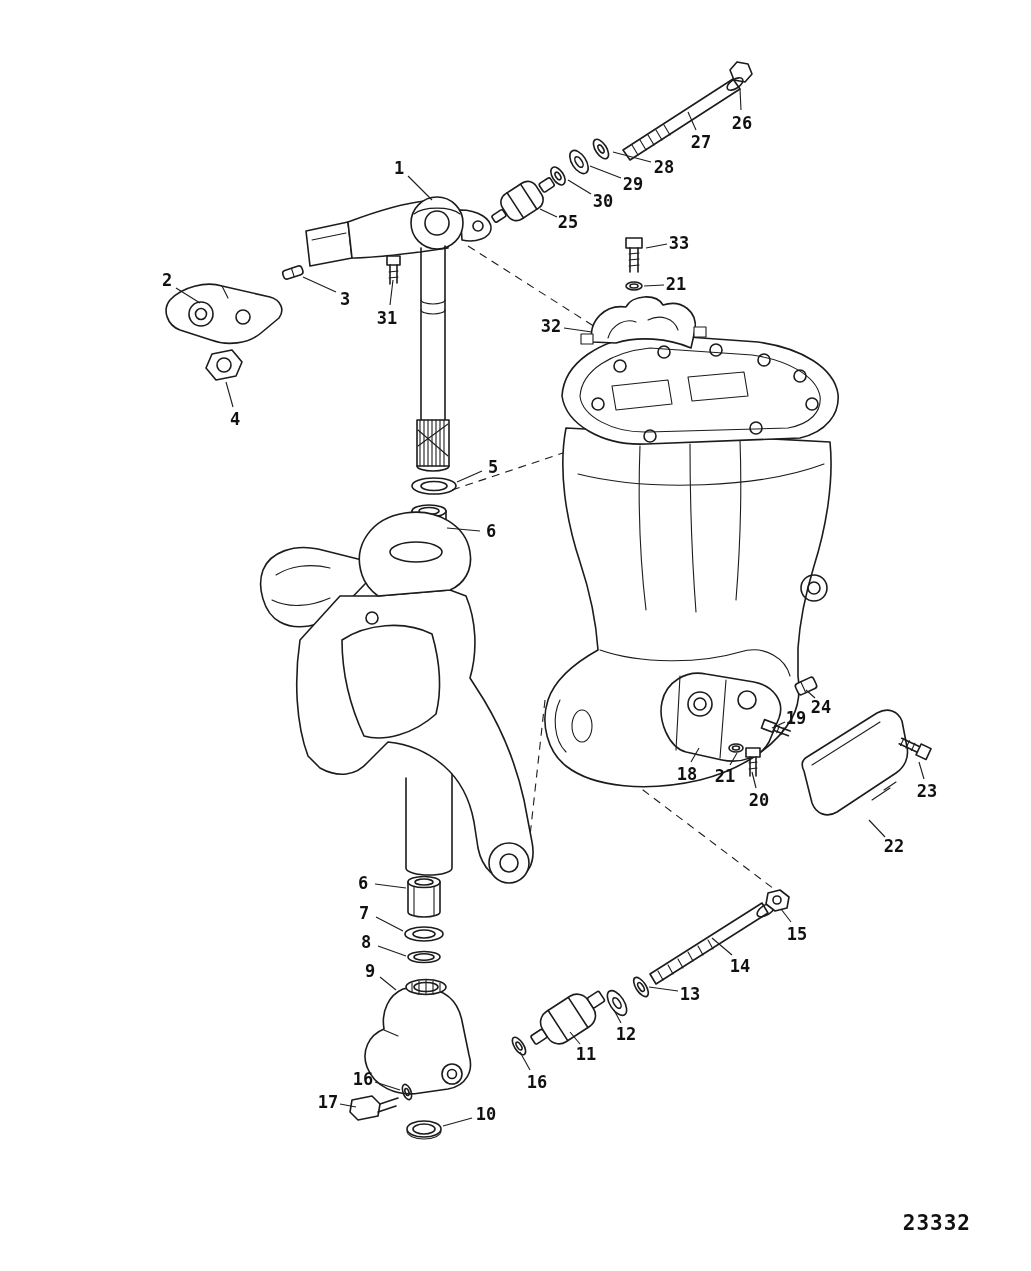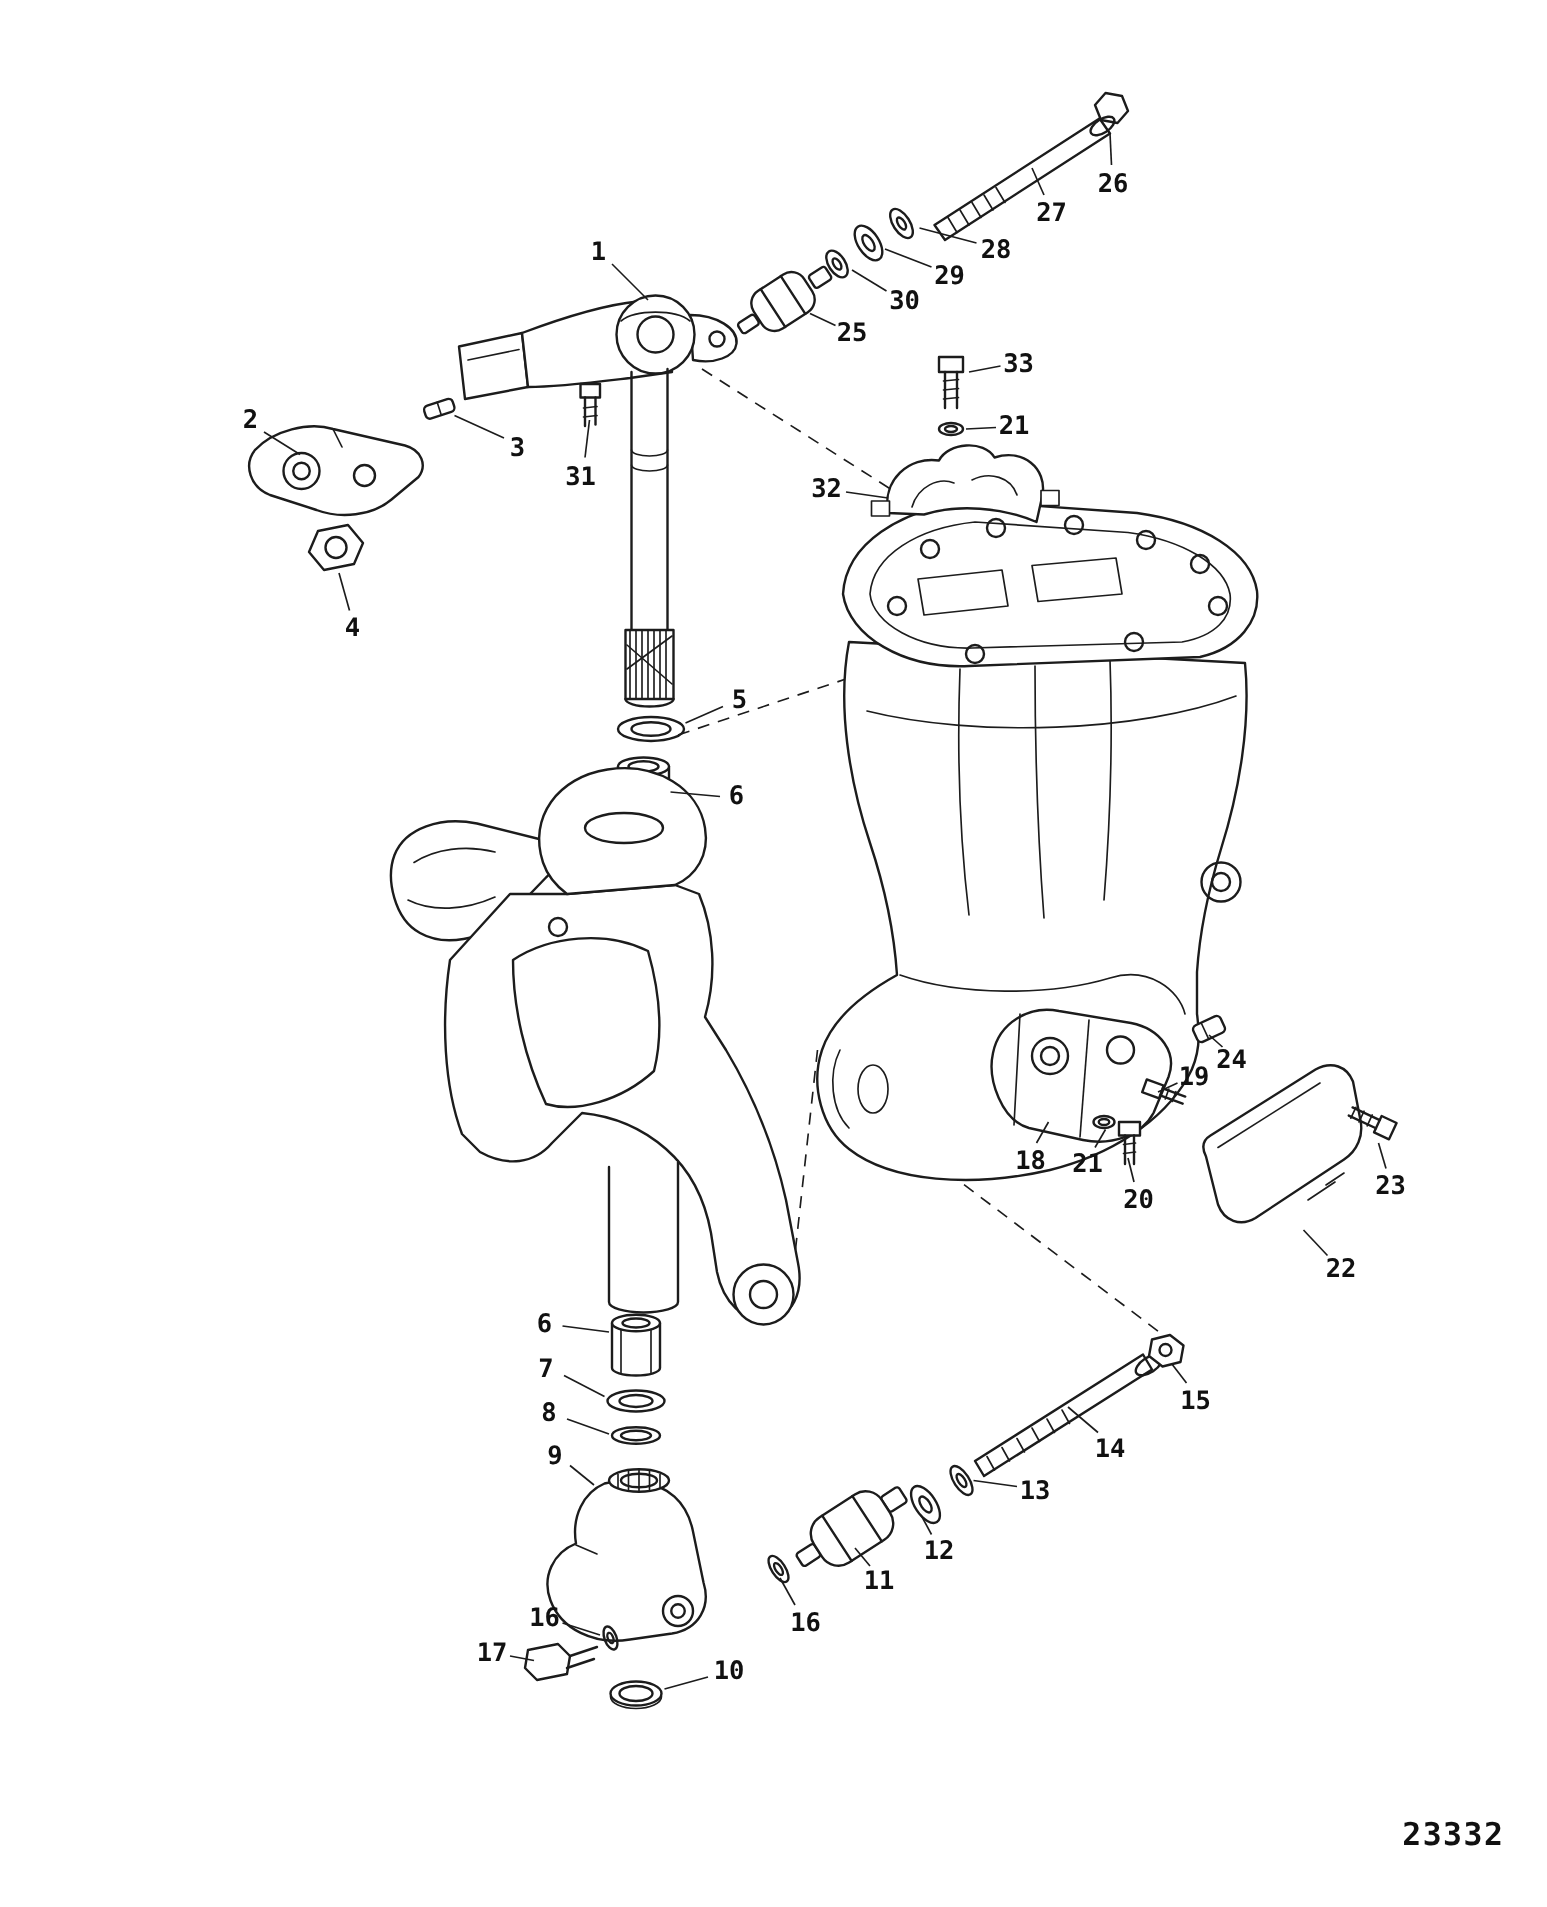--- a/index.html
+++ b/index.html
@@ -6,21 +6,21 @@
   .page{position:relative;width:1031px;height:1271px;background:#ffffff;overflow:hidden;
         font-family:"DejaVu Sans Mono", monospace;}
   svg{position:absolute;left:0;top:0;}
   .art path,.art line,.art rect,.art circle,.art ellipse{
     stroke:#1c1c1c;stroke-width:1.6;fill:none;stroke-linecap:round;stroke-linejoin:round;}
   .art .solid{fill:#ffffff;}
   .art .thin{stroke-width:1.1;}
   .dashed path{stroke:#1c1c1c;stroke-width:1.1;fill:none;stroke-dasharray:8 6;}
   .leader{stroke:#1c1c1c;stroke-width:1.1;}
   .callout{font-family:"DejaVu Sans Mono", monospace;font-size:17px;font-weight:bold;fill:#111;}
-  .drawing-number{position:absolute;right:28px;bottom:36px;font-size:21px;font-weight:bold;
+  .drawing-number{position:absolute;right:60px;bottom:36px;font-size:21px;font-weight:bold;
                   color:#111;letter-spacing:1px;}
 </style>
 </head>
 <body>
 
 <div class="page">
   <svg viewBox="0 0 1031 1271" width="1031" height="1271">
 
     <g class="dashed">
       <path d="M468,246 L600,330"></path>

